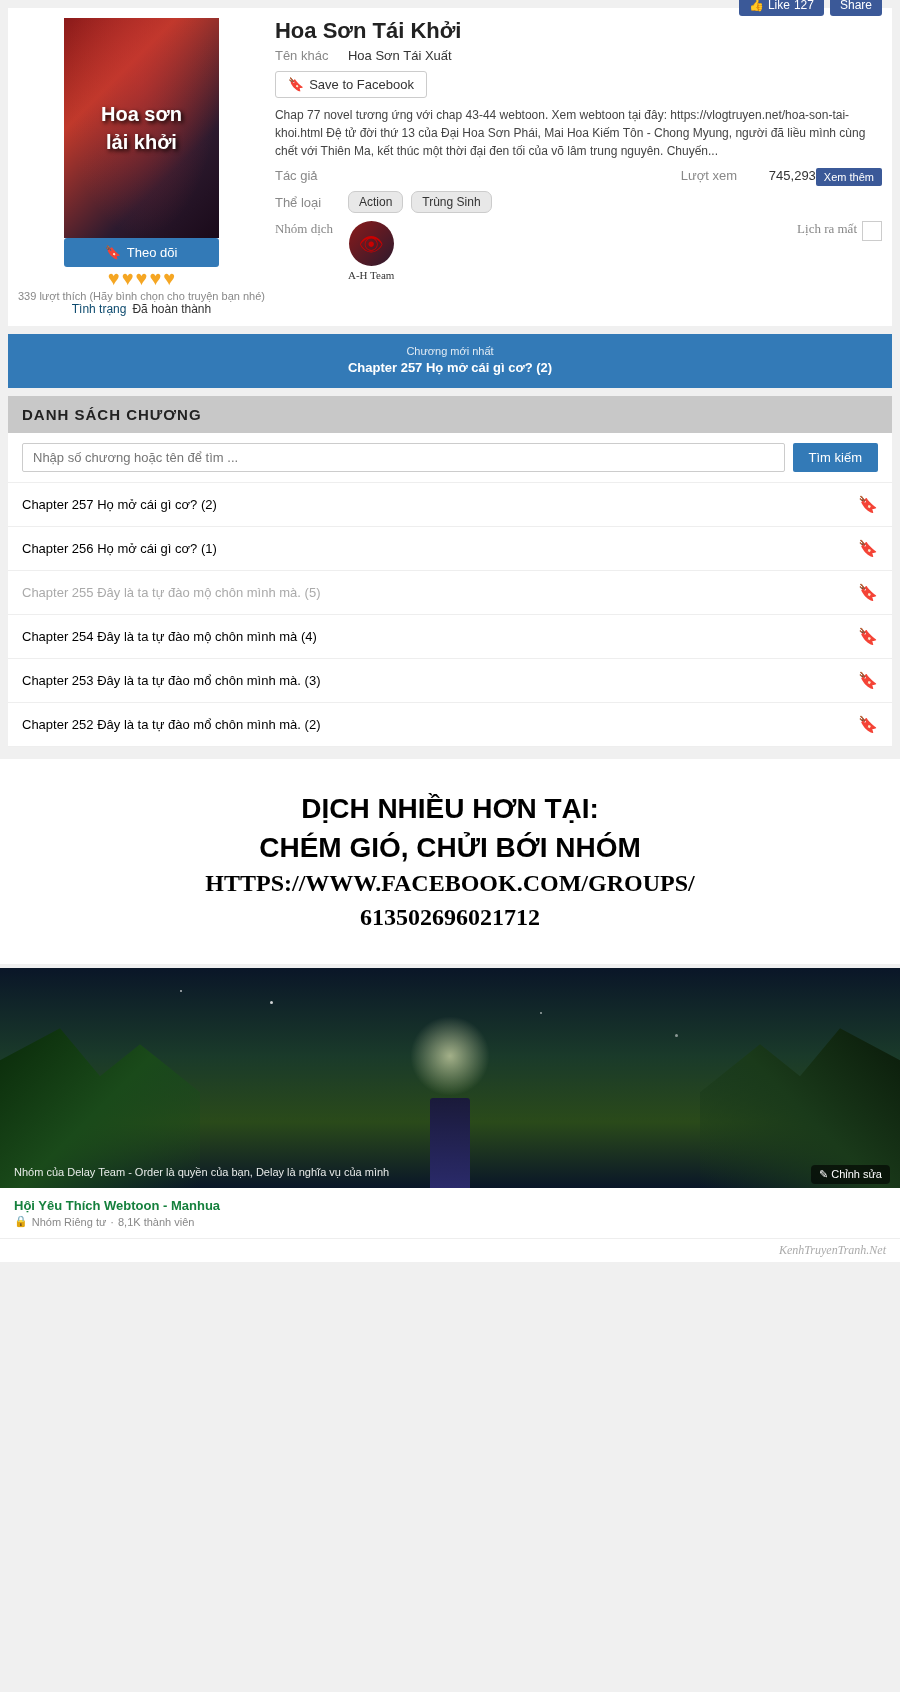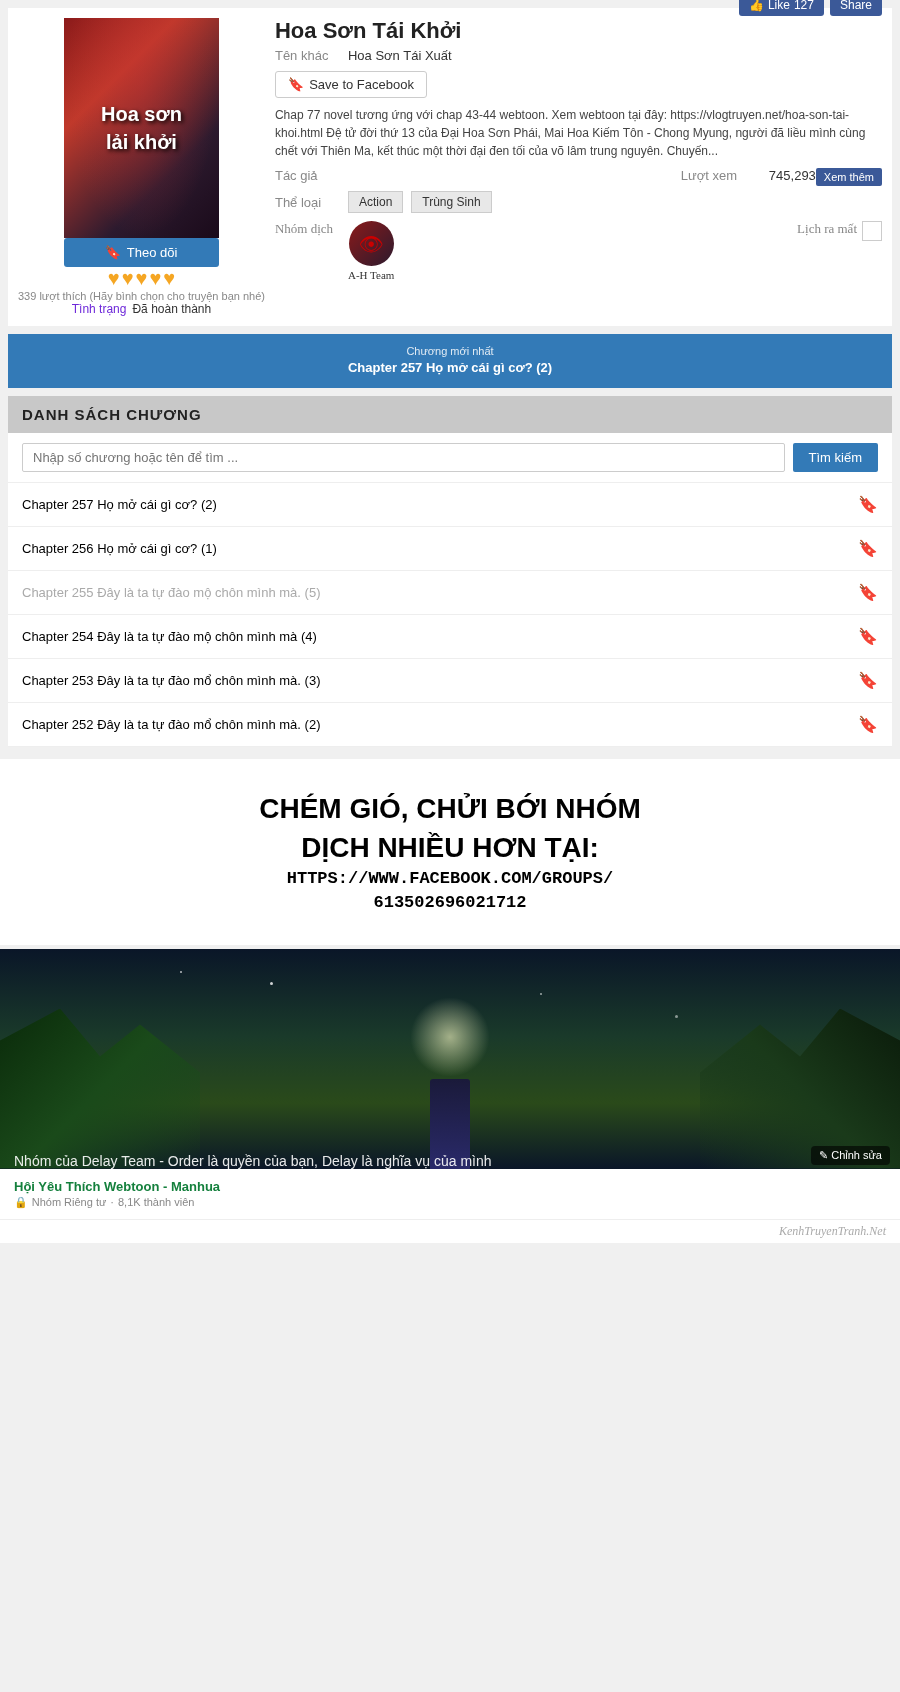--- a/index.html
+++ b/index.html
@@ -135,21 +135,21 @@
     }
     .luot-xem-value {
       font-size: 13px;
       color: #333;
     }
     .genre-tag {
       background: #e8e8e8;
       border: 1px solid #ccc;
       padding: 3px 10px;
       font-size: 12px;
-      border-radius: 0;
+      border-radius: 7px;
       color: #333;
       cursor: pointer;
     }
     .nhom-dich-row {
       display: flex;
       align-items: flex-start;
       margin-bottom: 8px;
       font-family: Liberation Serif, serif;
     }
     .translator-avatar {
@@ -225,21 +225,21 @@
       color: #888;
       text-align: center;
     }
     .tinh-trang-row {
       display: flex;
       gap: 6px;
       align-items: center;
       font-size: 12px;
     }
     .tinh-trang-label {
-      color: #6d28d9;
+      color: #0c4a6e;
     }
     .tinh-trang-value {
       color: #333;
     }
 
     
     .chapter-nav {
       display: flex;
       gap: 4px;
       margin: 8px 0;
@@ -328,25 +328,25 @@
       margin-top: 4px;
     }
     .promo-text {
       font-size: 28px;
       font-weight: bold;
       color: #000;
       line-height: 1.4;
       font-family: Arial Black, Arial, sans-serif;
     }
     .promo-url {
-      font-size: 17px;
+      font-size: 24px;
       font-weight: bold;
       color: #000;
       line-height: 1.4;
-      font-family: Liberation Mono, monospace;
+      font-family: Liberation Serif, serif;
     }
 
     
     .fb-group-section {
       background: #fff;
       margin-top: 4px;
     }
     .fb-banner {
       width: 100%;
       height: 220px;
@@ -556,42 +556,42 @@
     </div>
         <div class="chapter-item">
       <span class="chapter-item-title">Chapter 252 Đây là ta tự đào mổ chôn mình mà. (2)</span>
       <span class="bookmark-icon">🔖</span>
     </div>
       </div>
   </div>
 </div>
 
 <div class="promo-banner">
+  <div class="promo-text">DỊCH NHIỀU HƠN TẠI:</div>
   <div class="promo-text">CHÉM GIÓ, CHỬI BỚI NHÓM</div>
-  <div class="promo-text">DỊCH NHIỀU HƠN TẠI:</div>
   <div class="promo-url">HTTPS://WWW.FACEBOOK.COM/GROUPS/</div>
   <div class="promo-url">61350269602171​2</div>
 </div>
 
 <div class="fb-group-section">
 
   <div class="fb-banner">
     <div class="fb-banner-trees-left"></div>
     <div class="fb-banner-trees-right"></div>
 
     <div style="position:absolute;top:15%;left:30%;width:3px;height:3px;background:#fff;border-radius:50%;opacity:0.8;"></div>
     <div style="position:absolute;top:20%;left:60%;width:2px;height:2px;background:#fff;border-radius:50%;opacity:0.6;"></div>
     <div style="position:absolute;top:10%;left:20%;width:2px;height:2px;background:#fff;border-radius:50%;opacity:0.7;"></div>
     <div style="position:absolute;top:30%;left:75%;width:3px;height:3px;background:#fff;border-radius:50%;opacity:0.5;"></div>
 
     <div style="position:absolute;bottom:0;left:50%;transform:translateX(-50%);width:40px;height:90px;background:linear-gradient(180deg,#1a1a3a,#2a2a6a);border-radius:3px 3px 0 0;"></div>
 
     <div class="fb-banner-glow"></div>
 
-    <div style="position:absolute;bottom:0;left:14px;color:#fff;font-size:14px;opacity:0.9;">Nhóm của Delay Team - Order là quyền của bạn, Delay là nghĩa vụ của mình</div>
+    <div style="position:absolute;bottom:10px;left:14px;color:#fff;font-size:11px;opacity:0.9;">Nhóm của Delay Team - Order là quyền của bạn, Delay là nghĩa vụ của mình</div>
 
     <div class="chinh-sua-btn">✎ Chỉnh sửa</div>
   </div>
 
   <div class="fb-group-info">
     <div class="fb-group-name">Hội Yêu Thích Webtoon - Manhua</div>
     <div class="fb-group-subtitle">
       <span class="lock-icon">🔒</span>
       <span>Nhóm Riêng tư</span>
       <span>·</span>

